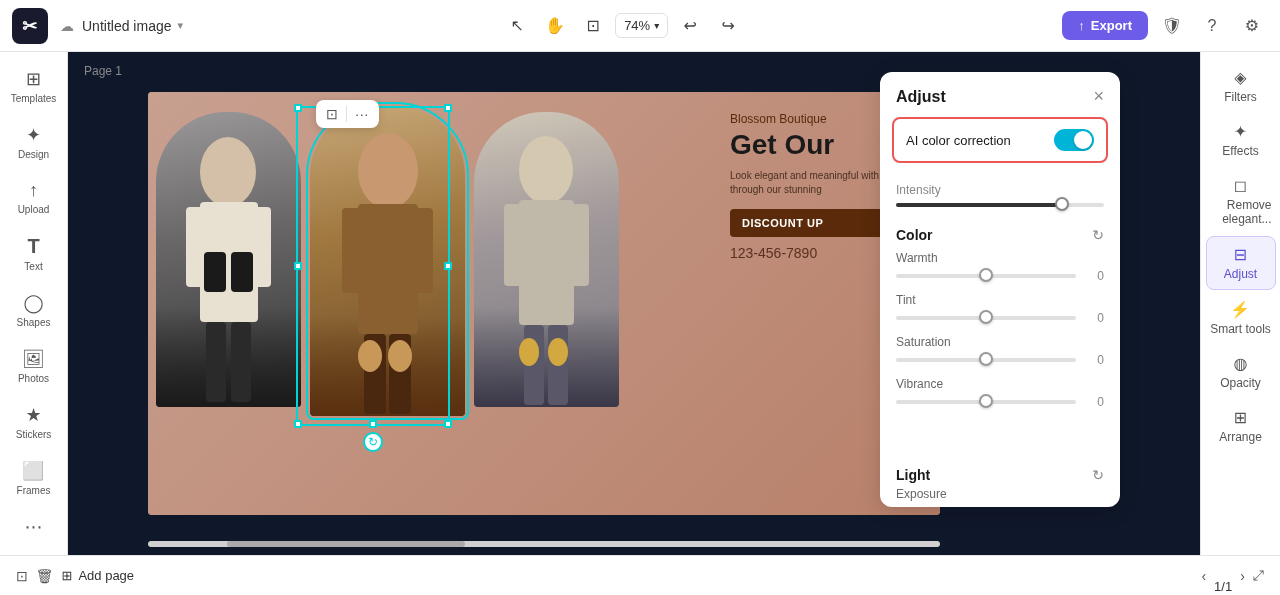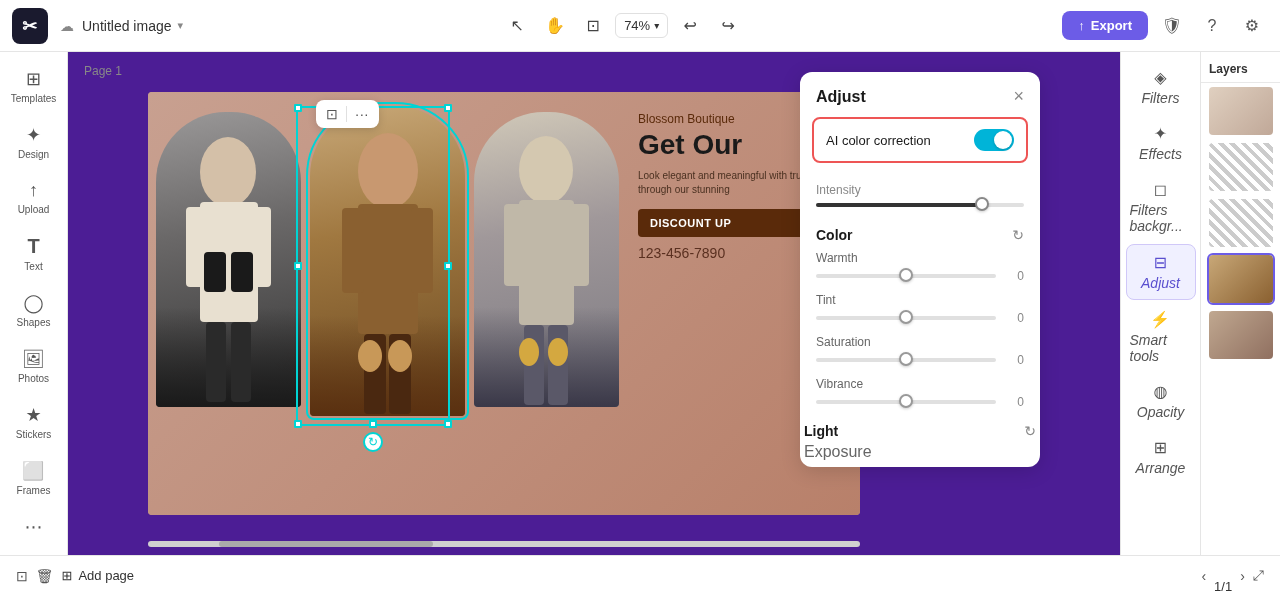--- a/index.html
+++ b/index.html
@@ -19,27 +19,27 @@
     
     .main { flex: 1; display: flex; overflow: hidden; }
 
     
     .sidebar { width: 68px; background: #fff; border-right: 1px solid #e5e5e5; display: flex; flex-direction: column; align-items: center; padding: 8px 0; gap: 4px; }
     .sidebar-item { display: flex; flex-direction: column; align-items: center; gap: 3px; padding: 8px 6px; border-radius: 8px; cursor: pointer; width: 58px; color: #555; }
     .sidebar-item-icon { font-size: 18px; }
     .sidebar-item-label { font-size: 10px; color: #555; text-align: center; }
 
     
-    .canvas-area { flex: 1; background: #4c1d95; position: relative; overflow: hidden; }
+    .canvas-area { flex: 1; background: #0f172a; position: relative; overflow: hidden; }
     .page-label { position: absolute; top: 12px; left: 16px; font-size: 12px; color: #888; }
     .canvas-content { position: absolute; top: 40px; left: 80px; right: 260px; bottom: 40px; background: #c49a80; border-radius: 4px; overflow: hidden; }
     .canvas-inner { width: 100%; height: 100%; position: relative; background: linear-gradient(135deg, #c8a090 0%, #b8806a 100%); }
 
     
-    .text-overlay { position: absolute; right: 22px; top: 20px; width: 200px; }
+    .text-overlay { position: absolute; right: 10px; top: 20px; width: 200px; }
     .brand-name { font-size: 12px; color: #5a2a0a; font-weight: 500; margin-bottom: 4px; }
     .headline { font-size: 28px; font-weight: 800; color: #1a1a1a; line-height: 1.1; margin-bottom: 8px; }
     .subtext { font-size: 10px; color: #4a3020; line-height: 1.4; margin-bottom: 12px; }
     .cta-btn { background: #5a2a0a; color: #fff; padding: 8px 12px; font-size: 11px; font-weight: 700; border-radius: 4px; letter-spacing: 0.5px; margin-bottom: 8px; }
     .contact-info { font-size: 14px; color: #5a3020; }
 
     
     .selection-box { position: absolute; top: 14px; left: 148px; width: 154px; height: 320px; border: 2px solid #00d4d4; pointer-events: none; }
     .handle { position: absolute; width: 8px; height: 8px; background: #fff; border: 2px solid #00d4d4; border-radius: 1px; }
     .h-tl { top: -4px; left: -4px; }
@@ -79,31 +79,31 @@
     .section-header { display: flex; align-items: center; justify-content: space-between; padding: 8px 16px 6px; }
     .section-title { font-size: 14px; font-weight: 600; color: #1a1a1a; }
     .section-refresh { font-size: 14px; color: #888; cursor: pointer; }
 
     .slider-row { padding: 2px 16px 8px; }
     .slider-label { font-size: 12px; color: #666; margin-bottom: 4px; }
     .slider-with-value { display: flex; align-items: center; gap: 8px; }
     .slider-track { flex: 1; height: 4px; background: #e0e0e0; border-radius: 2px; position: relative; }
     .slider-val { font-size: 12px; color: #888; min-width: 20px; text-align: right; }
 
-    .light-section { padding: 6px 4px; }
+    .light-section { padding: 6px 16px; margin-top: 44px; }
     .light-header { display: flex; align-items: center; justify-content: space-between; margin-bottom: 4px; }
     .light-title { font-size: 14px; font-weight: 600; color: #1a1a1a; }
-    .exposure-label { font-size: 16px; color: #666; margin-top: 4px; }
+    .exposure-label { font-size: 12px; color: #666; margin-top: 4px; }
 
     
     .right-panel { width: 80px; background: #fff; border-left: 1px solid #e5e5e5; display: flex; flex-direction: column; align-items: center; padding: 8px 0; gap: 2px; }
     .rp-item { display: flex; flex-direction: column; align-items: center; gap: 3px; padding: 8px 4px; border-radius: 8px; cursor: pointer; width: 70px; color: #555; }
     .rp-item.active { background: #f0f0ff; color: #5a4fcf; border: 1px solid #d0c8f8; }
     .rp-icon { font-size: 16px; }
-    .rp-label { font-size: 14px; text-align: left; font-style: italic; }
+    .rp-label { font-size: 12px; text-align: right; }
 
     
     .layers-panel { width: 80px; background: #fff; border-left: 1px solid #e5e5e5; display: flex; flex-direction: column; }
     .layers-header { padding: 10px 8px 6px; font-size: 12px; font-weight: 600; color: #333; border-bottom: 1px solid #e8e8e8; }
     .layer-thumb { width: 64px; height: 48px; margin: 4px auto; border-radius: 4px; background: #ddd; overflow: hidden; }
     .layer-thumb.selected { outline: 2px solid #6c5ce7; }
     .lt-1 { background: linear-gradient(135deg, #c8a090, #b8806a); }
     .lt-2 { background: linear-gradient(45deg, #a0875a, #c0b090); }
     .lt-3 { background: linear-gradient(135deg, #d4c4b0, #a8987a); }
     .lt-4 { background: linear-gradient(135deg, #b8a090, #907060); }
@@ -361,48 +361,40 @@
     <div class="rp-item">
       <span class="rp-icon">◈</span>
       <span class="rp-label">Filters</span>
     </div>
     <div class="rp-item">
       <span class="rp-icon">✦</span>
       <span class="rp-label">Effects</span>
     </div>
     <div class="rp-item">
       <span class="rp-icon">◻</span>
-      <span class="rp-label">Filters backgr...</span>
+      <span class="rp-label">Remove elegant...</span>
     </div>
     <div class="rp-item active">
       <span class="rp-icon">⊟</span>
       <span class="rp-label">Adjust</span>
     </div>
     <div class="rp-item">
       <span class="rp-icon">⚡</span>
       <span class="rp-label">Smart tools</span>
     </div>
     <div class="rp-item">
       <span class="rp-icon">◍</span>
       <span class="rp-label">Opacity</span>
     </div>
     <div class="rp-item">
       <span class="rp-icon">⊞</span>
       <span class="rp-label">Arrange</span>
     </div>
   </div>
 
-  <div class="layers-panel">
-    <div class="layers-header">Layers</div>
-    <div class="layer-thumb lt-1" style="background:linear-gradient(135deg,#e0d0c0,#c0a898);"></div>
-    <div class="layer-thumb lt-2" style="background:repeating-linear-gradient(45deg,#ccc 0,#ccc 4px,#fff 4px,#fff 8px);"></div>
-    <div class="layer-thumb lt-3" style="background:repeating-linear-gradient(45deg,#ccc 0,#ccc 4px,#fff 4px,#fff 8px);"></div>
-    <div class="layer-thumb lt-4 selected" style="background:linear-gradient(135deg,#c8a878,#8a6030);outline:2px solid #6c5ce7;"></div>
-    <div class="layer-thumb lt-5" style="background:linear-gradient(135deg,#c0a890,#907060);"></div>
-  </div>
 
 </div>
 
 <div class="bottombar">
   <span class="bb-icon">⊡</span>
   <span class="bb-icon">🗑</span>
   <div class="bb-add">
     <span>⊞</span>
     <span>Add page</span>
   </div>

